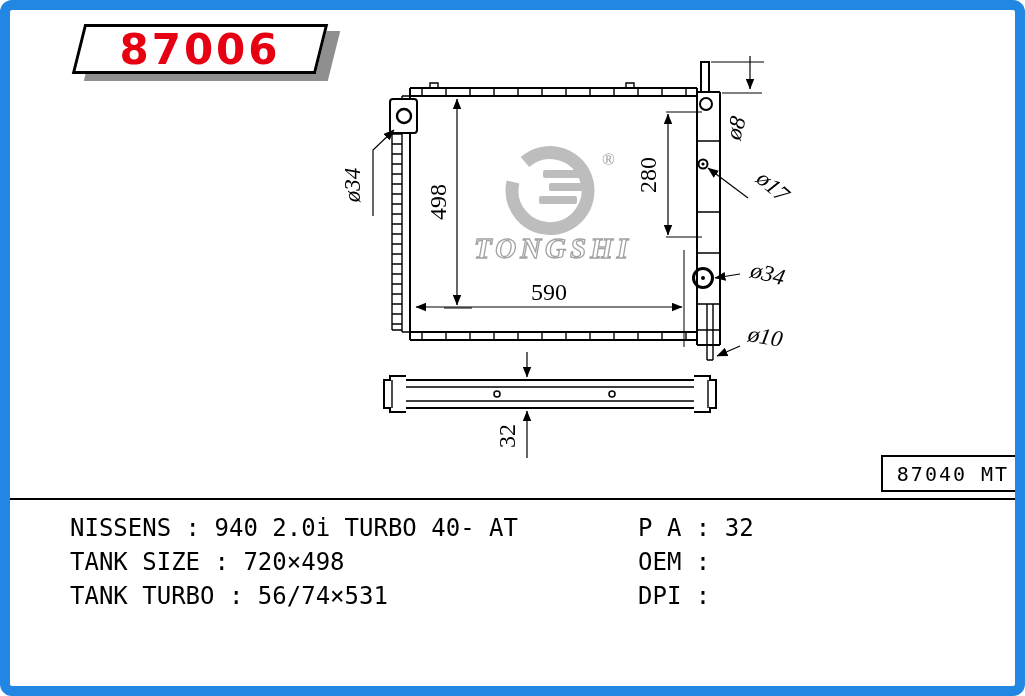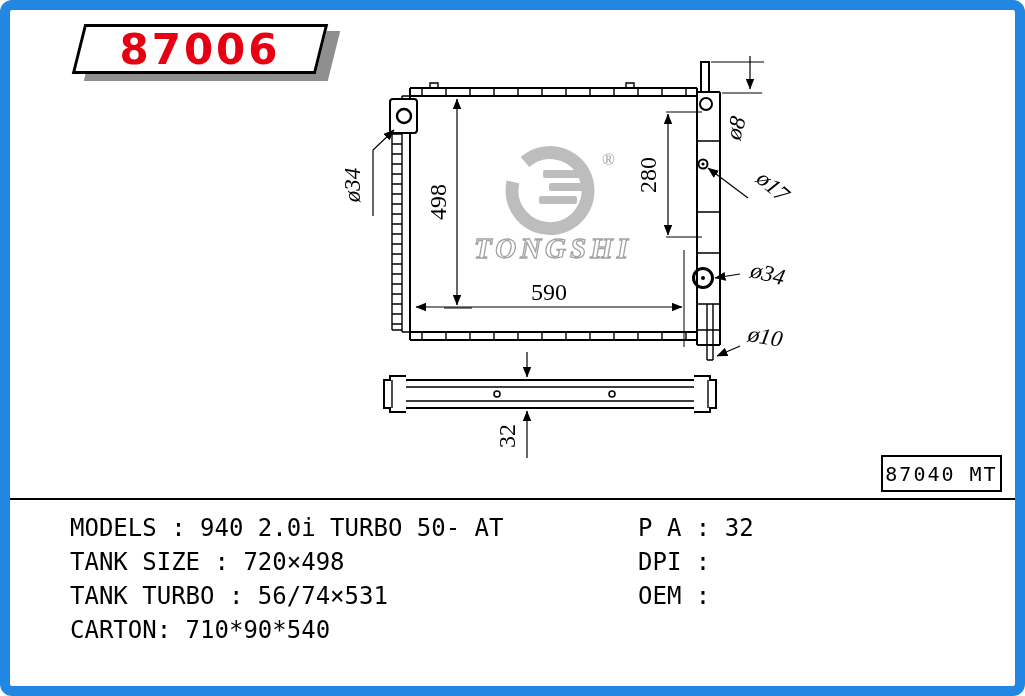--- a/index.html
+++ b/index.html
@@ -17,21 +17,21 @@
   .banner { position:absolute; left:78px; top:24px; width:244px; height:50px; z-index:4;text-align:right; }
   .banner-shadow { position:absolute; inset:0; transform:translate(12px,7px) skewX(-14deg); background:#8f8f8f; }
   .banner-face { position:absolute; inset:0; transform:skewX(-14deg); background:#fff; border:3px solid #000; box-sizing:border-box; }
   .banner-text {
     position:absolute; inset:0; display:flex; align-items:center; justify-content:center;
     color:#e60012; font-family:"DejaVu Sans", sans-serif; font-weight:bold; font-size:42px; letter-spacing:3px;
   }
 
   
   .refbox {
-    position:absolute; left:881px; top:455px; width:121px; height:37px;
+    position:absolute; left:881px; top:455px; width:144px; height:37px;
     border:2px solid #000; box-sizing:border-box; display:flex; align-items:center; justify-content:center;
     font:20px "DejaVu Sans Mono", monospace; letter-spacing:2px; z-index:3; color:#000;
   }
 
   
   .drawing-svg { position:absolute; left:0; top:0; width:1025px; height:696px; z-index:1; }
   .oline { fill:none; stroke:#000; stroke-width:2; }
   .oline-thin { fill:none; stroke:#000; stroke-width:1.4; }
   .fillwhite { fill:#fff; stroke:#000; stroke-width:2; }
   .dim { fill:none; stroke:#000; stroke-width:1.2; marker-start:url(#arr); marker-end:url(#arr); }
@@ -156,26 +156,25 @@
   </div>
 
   <div class="refbox">
     <span>87040 MT</span>
   </div>
 
   <div class="divider"></div>
 
   <div class="specs">
     <div class="col col-left">
-      <div class="spec-line"><span class="spec-label">MODELS : </span><span class="spec-value">940 2.0i TURBO 50- AT</span></div>
+      <div class="spec-line"><span class="spec-label">NISSENS : </span><span class="spec-value">940 2.0i TURBO 40- AT</span></div>
       <div class="spec-line"><span class="spec-label">TANK SIZE : </span><span class="spec-value">720×498</span></div>
       <div class="spec-line"><span class="spec-label">TANK TURBO : </span><span class="spec-value">56/74×531</span></div>
-      <div class="spec-line"><span class="spec-label">CARTON: </span><span class="spec-value">710*90*540</span></div>
     </div>
     <div class="col col-right">
       <div class="spec-line"><span class="spec-label">P A : </span><span class="spec-value">32</span></div>
+      <div class="spec-line"><span class="spec-label">OEM : </span><span class="spec-value"></span></div>
       <div class="spec-line"><span class="spec-label">DPI : </span><span class="spec-value"></span></div>
-      <div class="spec-line"><span class="spec-label">OEM : </span><span class="spec-value"></span></div>
     </div>
   </div>
 
   <div class="frame"></div>
 </div>
 
 </body></html>

